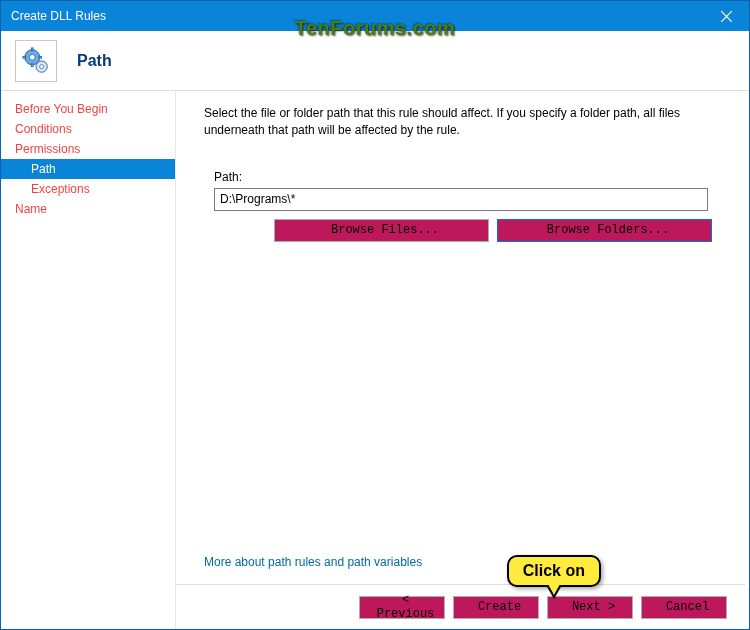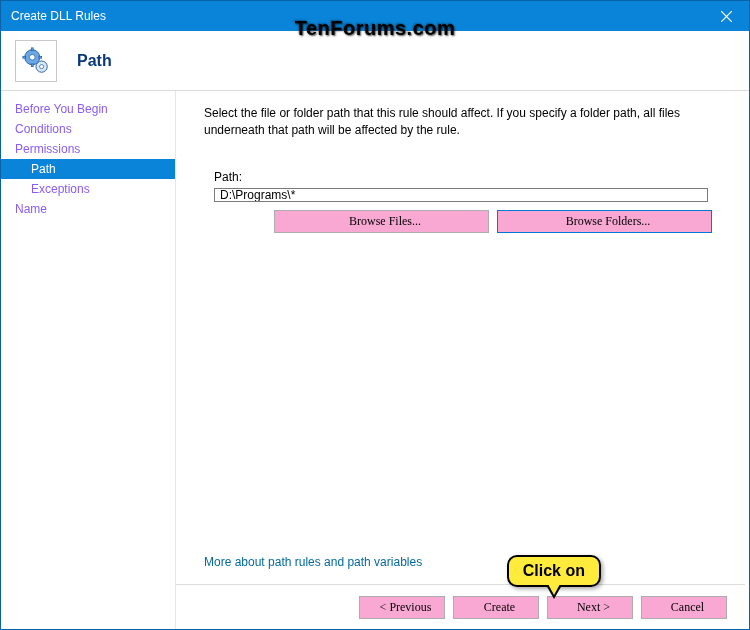--- a/index.html
+++ b/index.html
@@ -7,35 +7,35 @@
   .window { width: 750px; height: 630px; background: #fff; position: relative; border: 1px solid #0a63a9; }
   .titlebar { height: 30px; background: #0a84d8; display: flex; align-items: center; padding: 0 0 0 10px; color: #ffffff; font-size: 12px; position: relative; }
   .titlebar .title { flex: 0 0 auto; }
   .titlebar .close { position: absolute; right: 0; top: 0; width: 45px; height: 30px; display: flex; align-items: center; justify-content: center; }
   .titlebar .close svg { stroke: #fff; }
   .header { height: 60px; display: flex; align-items: center; padding: 8px 14px; border-bottom: 1px solid #dcdcdc; }
   .header .iconbox { width: 42px; height: 42px; border: 1px solid #c8c8c8; background: #fff; display: flex; align-items: center; justify-content: center; margin-right: 20px; }
   .header .page-title { font-size: 16px; font-weight: 700; color: #0a3a7a; }
   .body { display: flex; height: calc(630px - 30px - 60px - 2px); }
   .sidebar { width: 175px; background: #fff; padding-top: 8px; border-right: 1px solid #e6e6e6; }
-  .nav-item { padding: 3px 4px 3px 14px; cursor: pointer; color: #8b5cf6; }
+  .nav-item { padding: 3px 4px 3px 14px; cursor: pointer; color: #ef4444; }
   .nav-item.sub { padding-left: 30px; }
   .nav-item.selected { background: #0a84d8; color: #fff; }
   .content { flex: 1; position: relative; padding: 14px 28px 0 28px; }
   .intro { line-height: 1.45; margin-bottom: 30px; }
   .path-label { margin-bottom: 4px; margin-left: 10px; margin-top: 12px; }
-  .path-input { width: 494px; height: 14px; border: 1px solid #7a7a7a; padding: 0 5px; font-family: inherit; font-size: 12px; margin-left: 10px; display: block; }
+  .path-input { width: 494px; height: 23px; border: 1px solid #7a7a7a; padding: 0 5px; font-family: inherit; font-size: 12px; margin-left: 10px; display: block; }
   .browse-row { display: flex; gap: 8px; margin-top: 8px; margin-left: 70px; }
-  .btn { height: 23px; background: #f9a8d4; border: 1px solid #adadad; font-family: Liberation Serif, serif; font-size: 12px; cursor: pointer; display: flex; align-items: center; justify-content: center; padding-left: 13px; }
+  .btn { height: 23px; background: #be185d; border: 1px solid #adadad; font-family: Liberation Mono, monospace; font-size: 12px; cursor: pointer; display: flex; align-items: center; justify-content: center; padding-left: 13px; }
   .btn.default-focus { border: 1px solid #0078d7; outline: 1px solid #0078d7; outline-offset: -1px; }
   .browse-btn { width: 215px; }
   .link { color: #0369a1; cursor: pointer; position: absolute; left: 28px; bottom: 60px; }
   .footer { position: absolute; bottom: 0; left: 0; right: 4px; height: 45px; border-top: 1px solid #dcdcdc; display: flex; align-items: center; justify-content: flex-end; padding-right: 18px; gap: 8px; }
   .wiz-btn { width: 86px; height: 23px; }
-  .watermark { position: absolute; top: 16px; left: 50%; transform: translateX(-50%); font-size: 20px; font-weight: 700; color: #000000; text-shadow: 1px 1px 2px rgba(0,0,0,.7), -1px -1px 2px rgba(0,0,0,.35); pointer-events: none; letter-spacing: .5px; }
+  .watermark { position: absolute; top: 16px; left: 50%; transform: translateX(-50%); font-size: 20px; font-weight: 700; color: #4d7c0f; text-shadow: 1px 1px 2px rgba(0,0,0,.7), -1px -1px 2px rgba(0,0,0,.35); pointer-events: none; letter-spacing: .5px; }
   .callout { position: absolute; bottom: 42px; right: 148px; background: #ffeb3b; border: 2px solid #000; border-radius: 10px; padding: 5px 14px; font-weight: 700; font-size: 16px; box-shadow: 2px 2px 4px rgba(0,0,0,.35); }
   .callout::after { content: ""; position: absolute; bottom: -14px; left: 50%; transform: translateX(-50%); width: 0; height: 0; border-left: 8px solid transparent; border-right: 8px solid transparent; border-top: 14px solid #000; }
   .callout::before { content: ""; position: absolute; bottom: -10px; left: 50%; transform: translateX(-50%); width: 0; height: 0; border-left: 6px solid transparent; border-right: 6px solid transparent; border-top: 11px solid #ffeb3b; z-index: 1; }
   .gear-svg { display: block; }
 </style>
 </head>
 <body>
 
 <div class="window">
 

